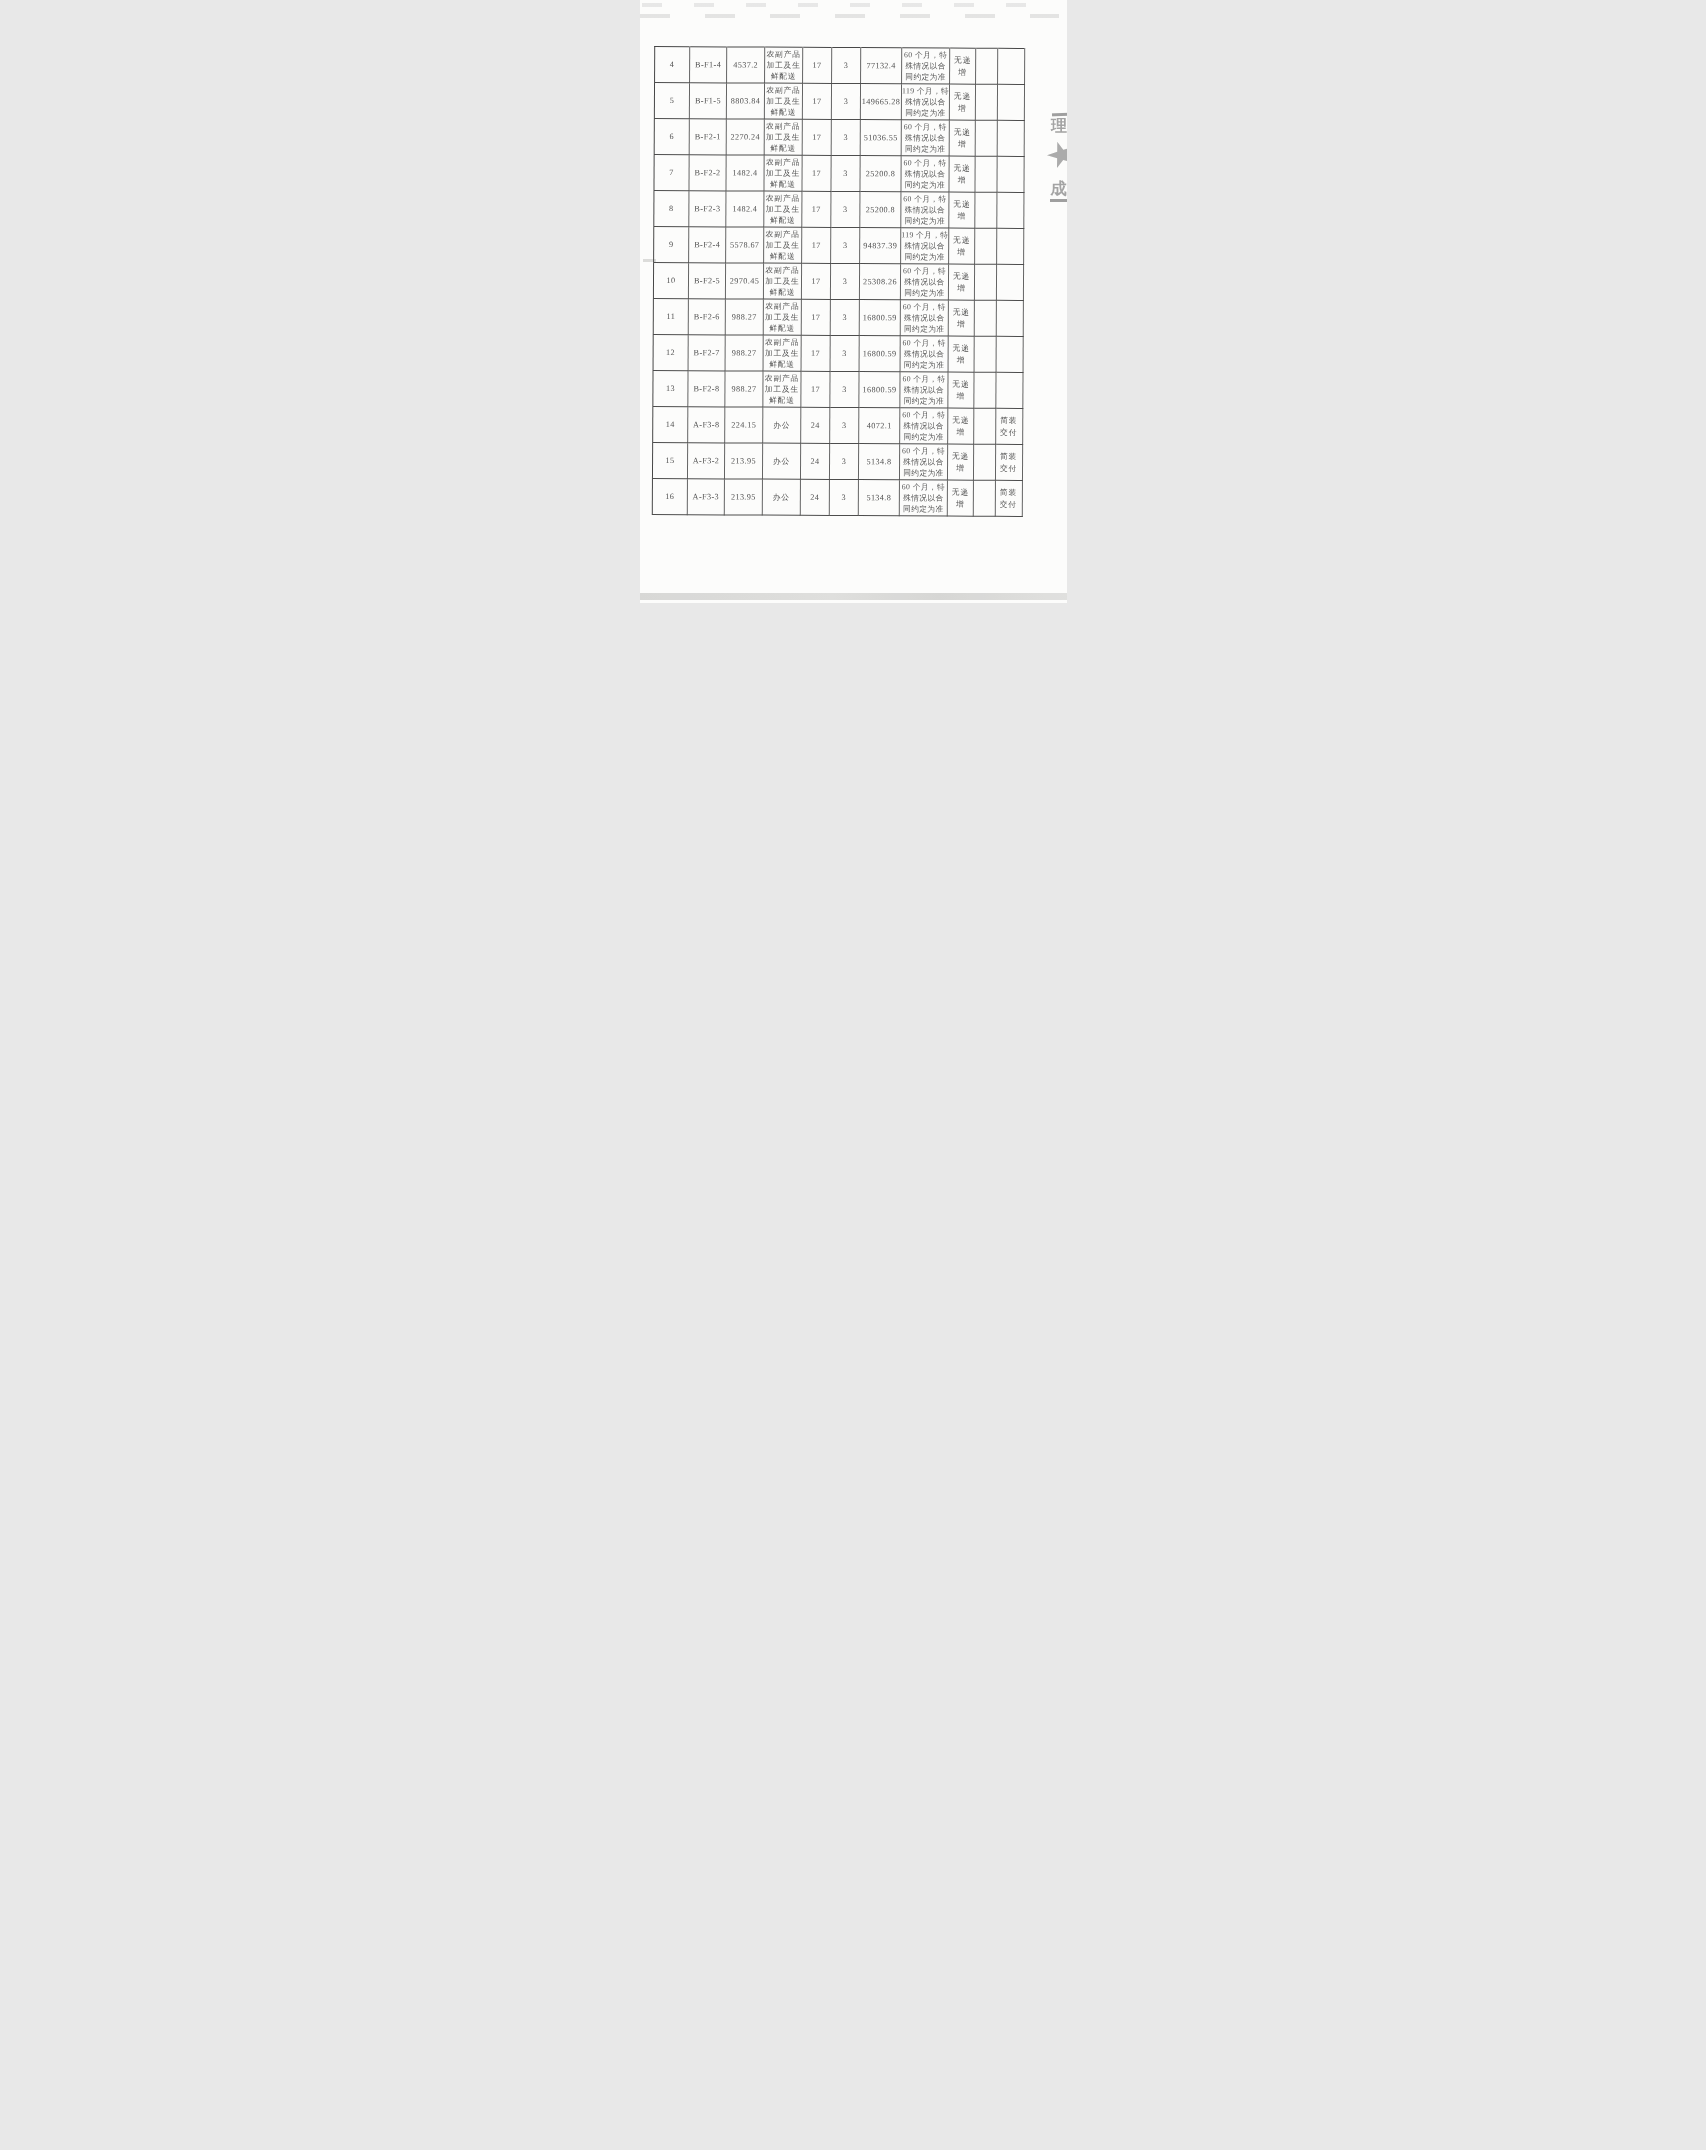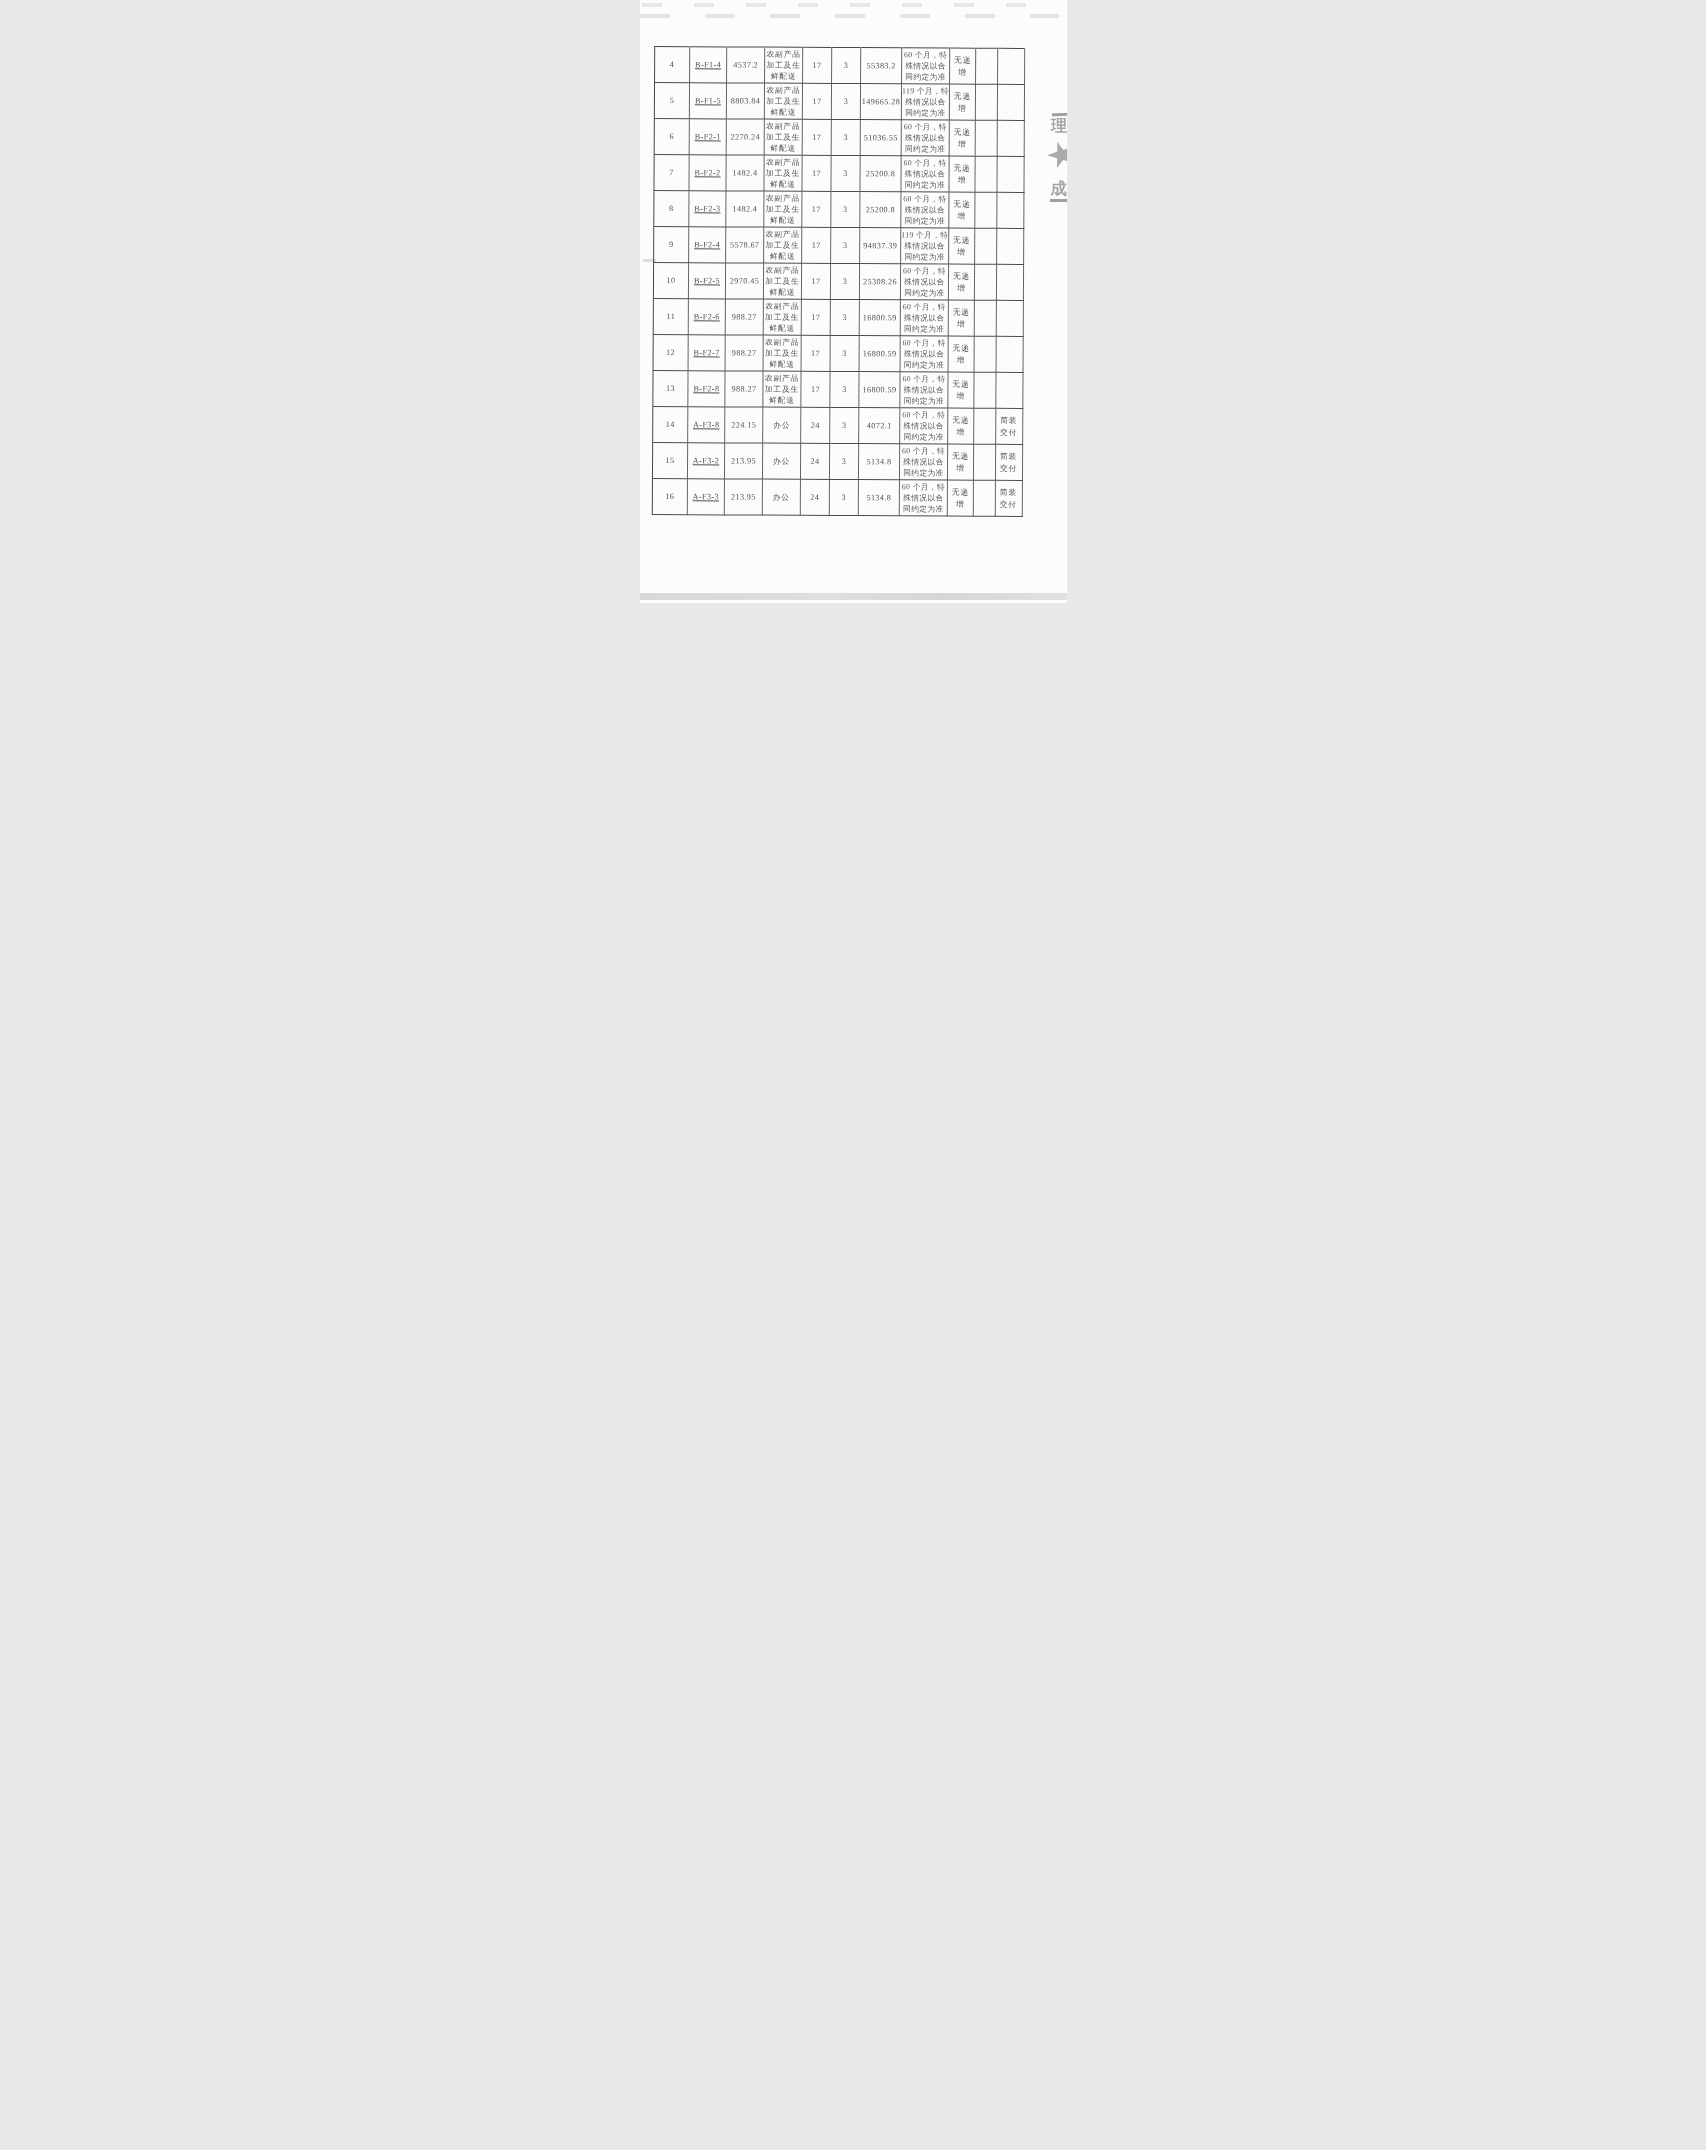--- a/index.html
+++ b/index.html
@@ -41,21 +41,21 @@
   table.lease td.c7,
   table.lease td.c8,
   table.lease td.c10{
     white-space:pre;
     font-size:7.7px;
     line-height:11.2px;
     letter-spacing:0.9px;
   }
   table.lease td.c7{letter-spacing:0.4px;}
   table.lease td.c5{border-left:0.9px solid #4a4a4a;}
-  table.lease td.c1{border-left:0.9px solid #575757;text-decoration:underline;}
+  table.lease td.c1{border-left:0.9px solid #575757;}
   
   .streak{position:absolute;pointer-events:none;}
   .streak-a{
     left:2.6px;top:3.4px;width:413px;height:3.9px;
     background:repeating-linear-gradient(90deg,
       rgba(190,190,190,.55) 0 20px, rgba(255,255,255,0) 20px 52px);
     opacity:.6;filter:blur(0.3px);
   }
   .streak-b{
     left:0px;top:14px;width:419px;height:4.3px;
@@ -127,21 +127,21 @@
       <tbody>
           <tr>
             <td class="c0">4</td>
             <td class="c1">B-F1-4</td>
             <td class="c2">4537.2</td>
             <td class="c3">农副产品
 加工及生
 鲜配送</td>
             <td class="c4">17</td>
             <td class="c5">3</td>
-            <td class="c6">55383.2</td>
+            <td class="c6">77132.4</td>
             <td class="c7">60 个月，特
 殊情况以合
 同约定为准</td>
             <td class="c8">无递
 增</td>
             <td class="c9"></td>
             <td class="c10"></td>
           </tr>
           <tr>
             <td class="c0">5</td>

